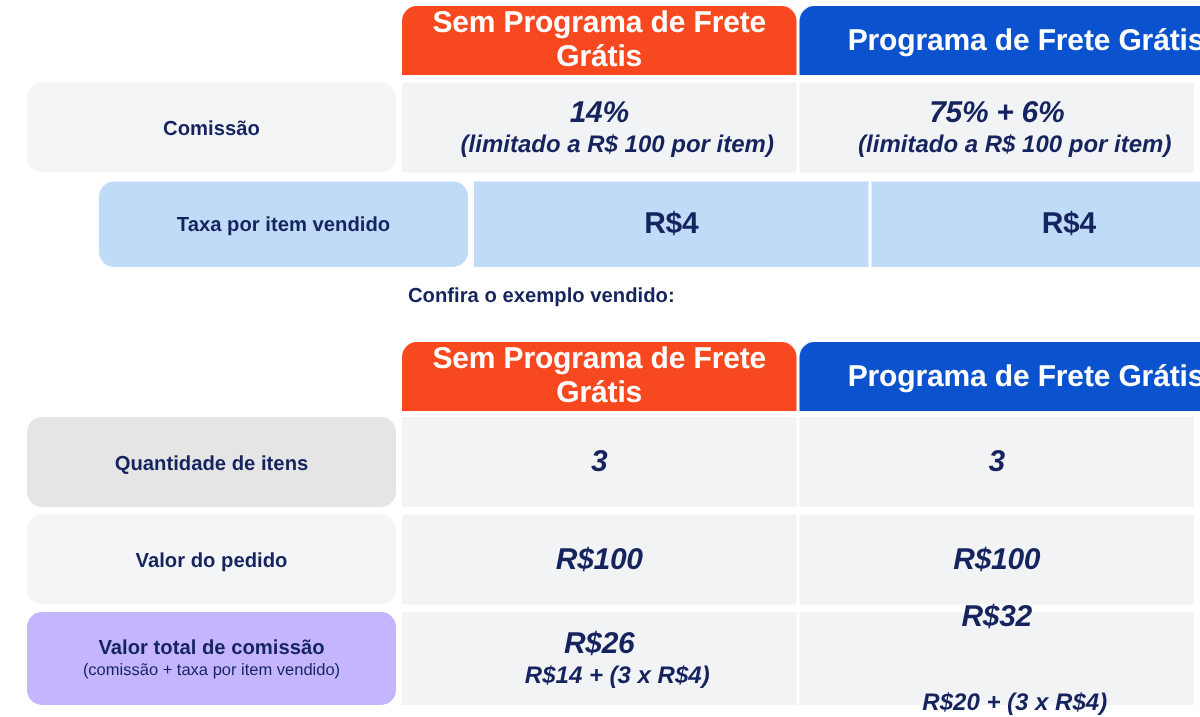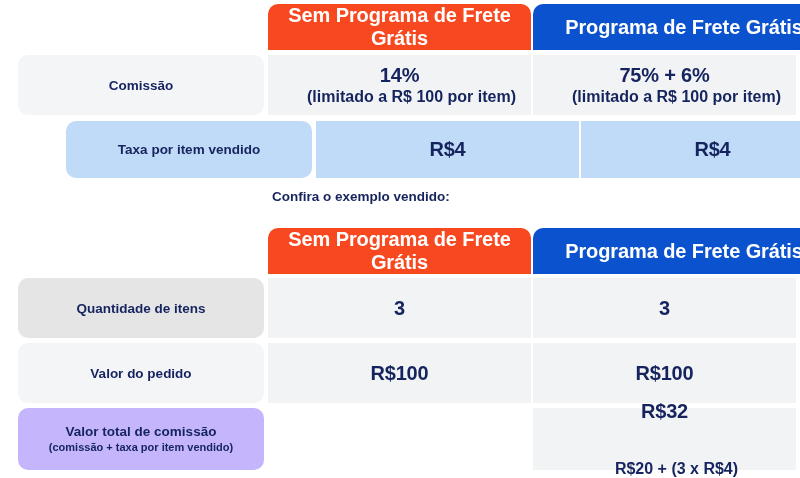--- a/index.html
+++ b/index.html
@@ -88,38 +88,38 @@
     width: 263px;
   }
   .cell-b {
     left: 533px;
     width: 263px;
   }
 
   
   .sh-grey  { background: #f4f5f7; }
   .sh-blue  { background: #bfdbf7; margin-left: 48px; }
-  .sh-grey2 { background: #f2f3f5; }
+  .sh-grey2 { background: #f2f3f5; font-style: italic; }
 
   .big {
     font-size: 20px;
     font-weight: bold;
     line-height: 1.12;
     letter-spacing: -0.2px;
   }
   .sub {
     font-size: 16px;
     font-weight: bold;
     line-height: 1.2;
     margin-top: 1px;
     padding-left: 24px;
   }
   .lbl-sub {
     font-size: 11px;
-    font-weight: bold;
+    font-weight: normal;
     line-height: 1.2;
     margin-top: 2px;
   }
 
   .caption {
     position: absolute;
     left: 272px;
     top: 189px;
     font-size: 13.5px;
     font-weight: bold;
@@ -196,20 +196,24 @@
       <div class="cell cell-b sh-grey2" style="height:60px;">
         <div class="big">R$100</div>
       </div>
     </div>
 
     <div class="row" style="height:62px;margin-top:5px;">
       <div class="cell cell-label sh-grey" style="height: 62px; background: #c4b5fd;">
         <div>Valor total de comissão</div>
         <div class="lbl-sub">(comissão + taxa por item vendido)</div>
       </div>
+      <div class="cell cell-a sh-grey2" style="height:62px;">
+        <div class="big">R$26</div>
+        <div class="sub">R$14 + (3 x R$4)</div>
+      </div>
       <div class="cell cell-b sh-grey2" style="height:62px;gap:36px;">
         <div class="big">R$32</div>
         <div class="sub">R$20 + (3 x R$4)</div>
       </div>
     </div>
   </div>
 
 </div>
 
 </body></html>

